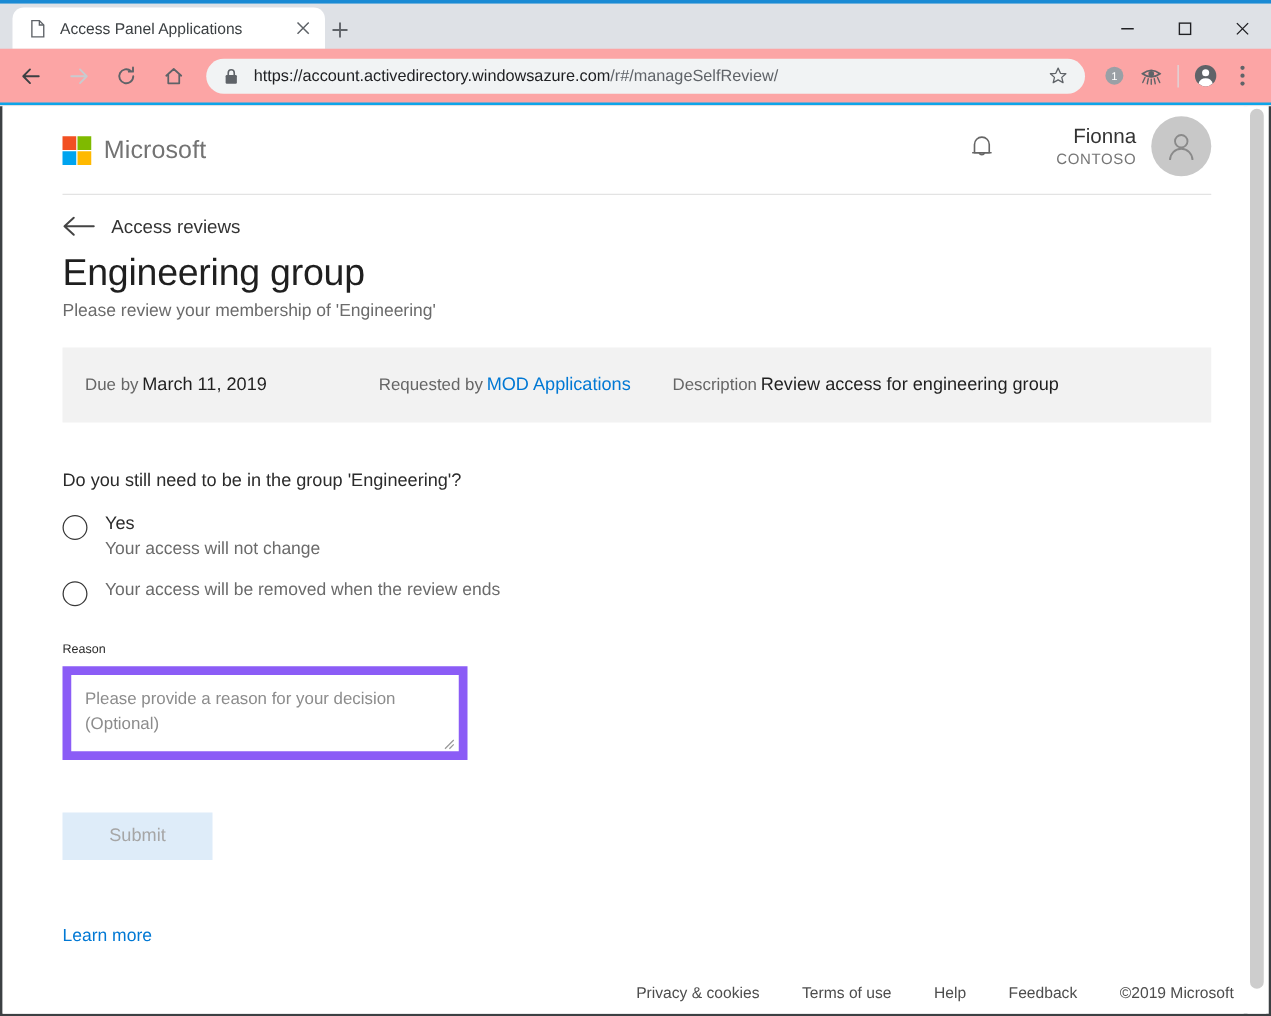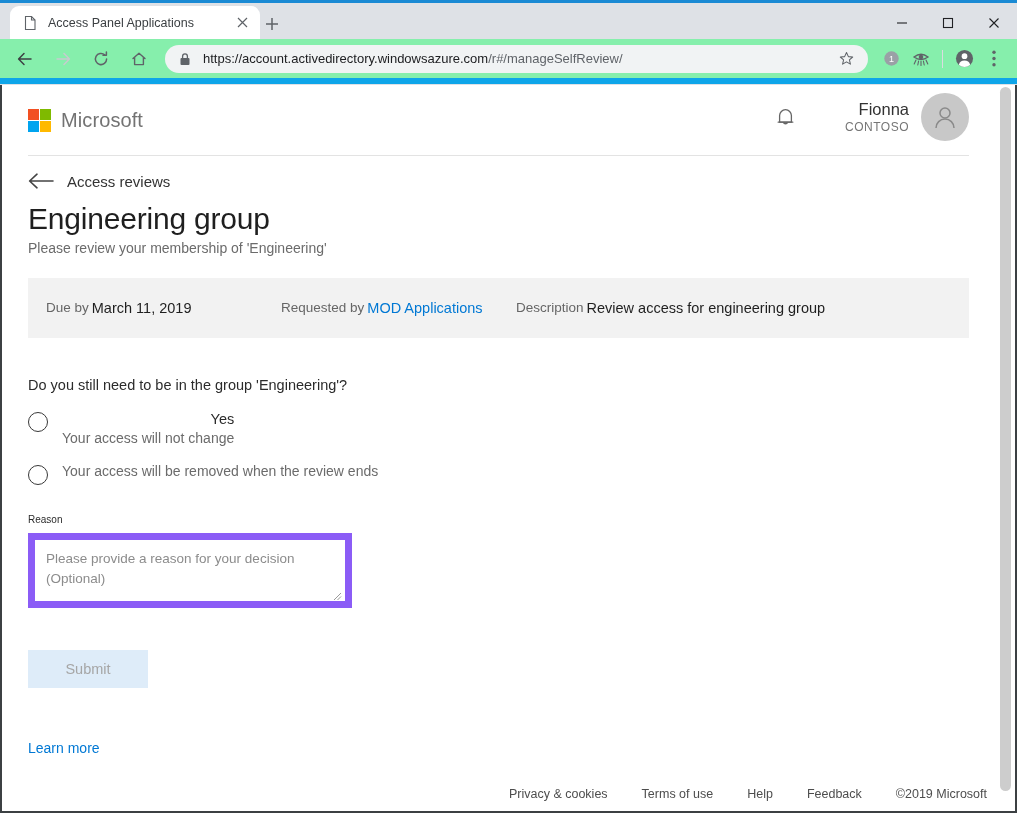--- a/index.html
+++ b/index.html
@@ -103,24 +103,24 @@
     justify-content: center;
     color: #202124;
   }
 
   
   .toolbar {
     position: absolute;
     top: 39px; left: 0;
     width: 1017px;
     height: 45px;
-    background: #86efac;
-    display: flex;
-    align-items: center;
-    border-bottom: 6px solid #0ea5e9;
+    background: #fca5a5;
+    display: flex;
+    align-items: center;
+    border-bottom: 2px solid #0ea5e9;
   }
 
   .nav-btn {
     width: 32px; height: 32px;
     margin-left: 6px;
     display: flex;
     align-items: center;
     justify-content: center;
     flex: 0 0 32px;
     color: #5f6368;
@@ -194,20 +194,21 @@
     overflow: hidden;
   }
 
   .page {
     position: absolute;
     top: 0; left: 0;
     width: 993px;
     height: 726px;
     background: #ffffff;
     overflow: hidden;
+    padding-left: 22px;
   }
 
   
   .scrollbar {
     position: absolute;
     top: 0;
     right: 2px;
     width: 15px;
     height: 726px;
     background: #ffffff;
@@ -370,21 +371,21 @@
     margin-bottom: 16px;
   }
   .radio-circle {
     width: 20px; height: 20px;
     border: 1.6px solid #383838;
     border-radius: 50%;
     background: #ffffff;
     flex: 0 0 20px;
     margin-top: 2px;
   }
-  .radio-texts { display: flex; flex-direction: column; gap: 2px; text-align: right; }
+  .radio-texts { display: flex; flex-direction: column; gap: 2px; }
   .radio-main {
     font-size: 14.5px;
     color: #2b2b2b;
     line-height: 1.25;
   }
   .radio-sub {
     font-size: 14px;
     color: #6b6b6b;
     line-height: 1.25;
   }

